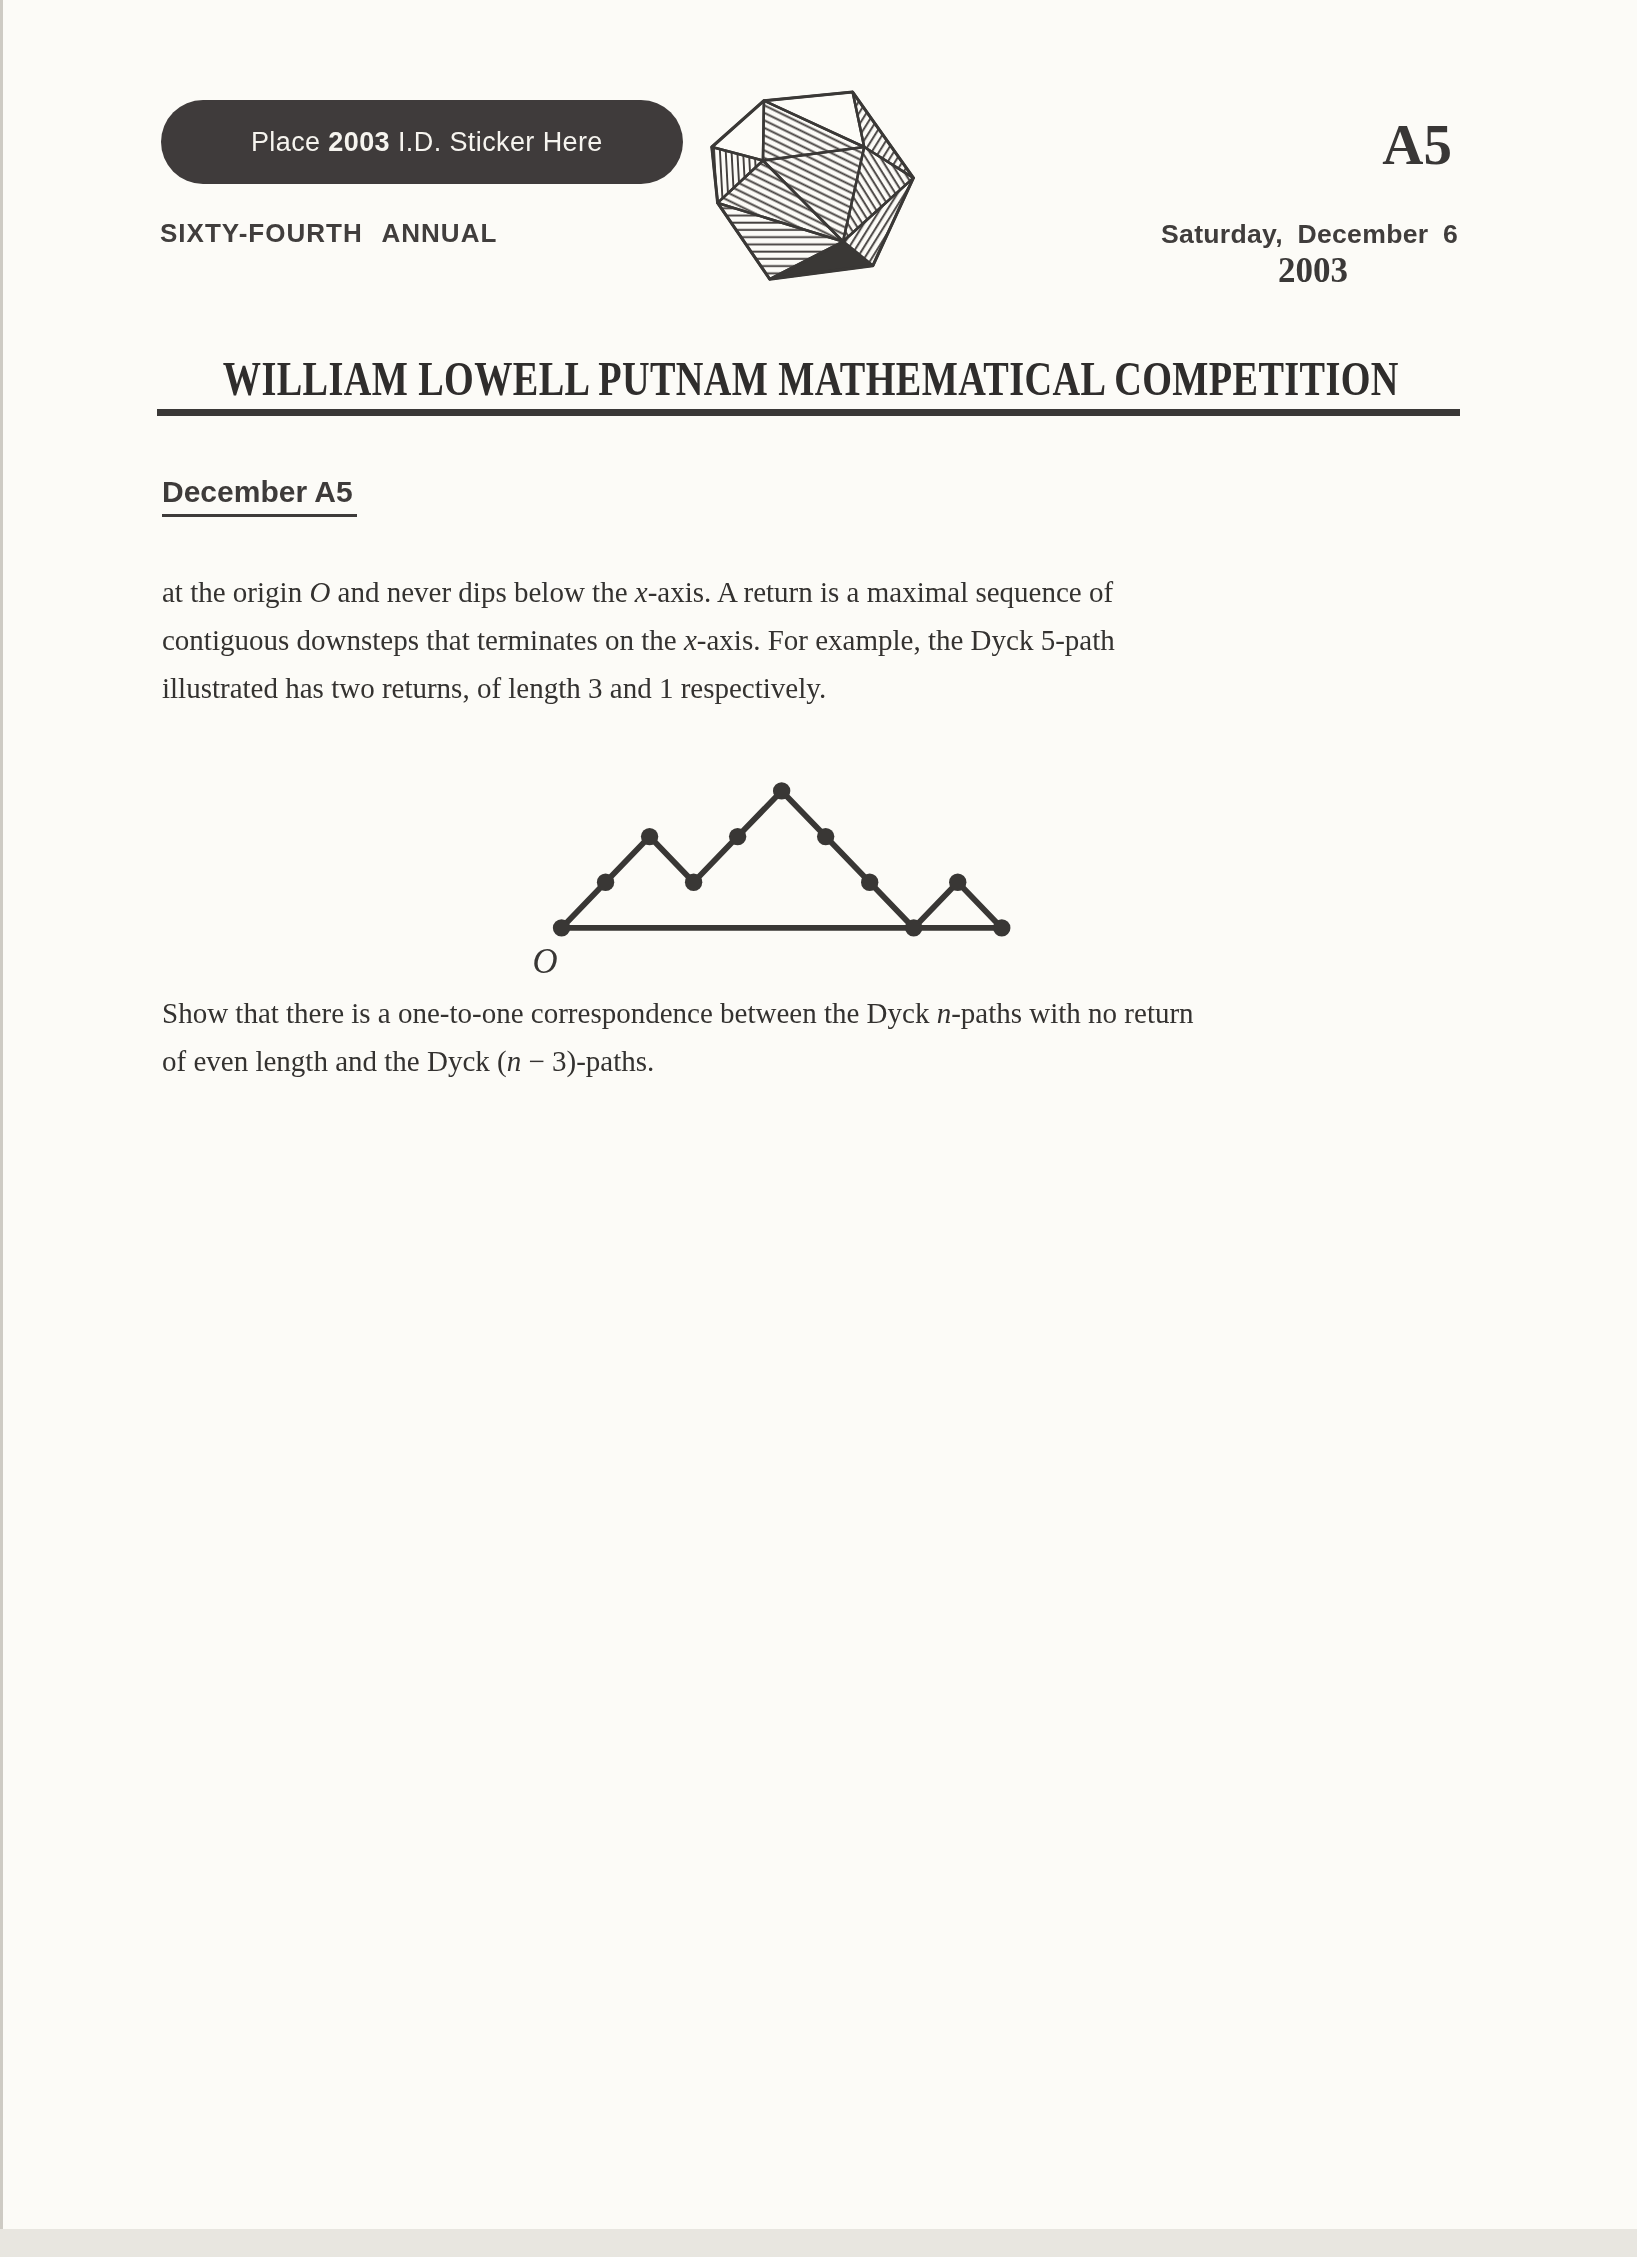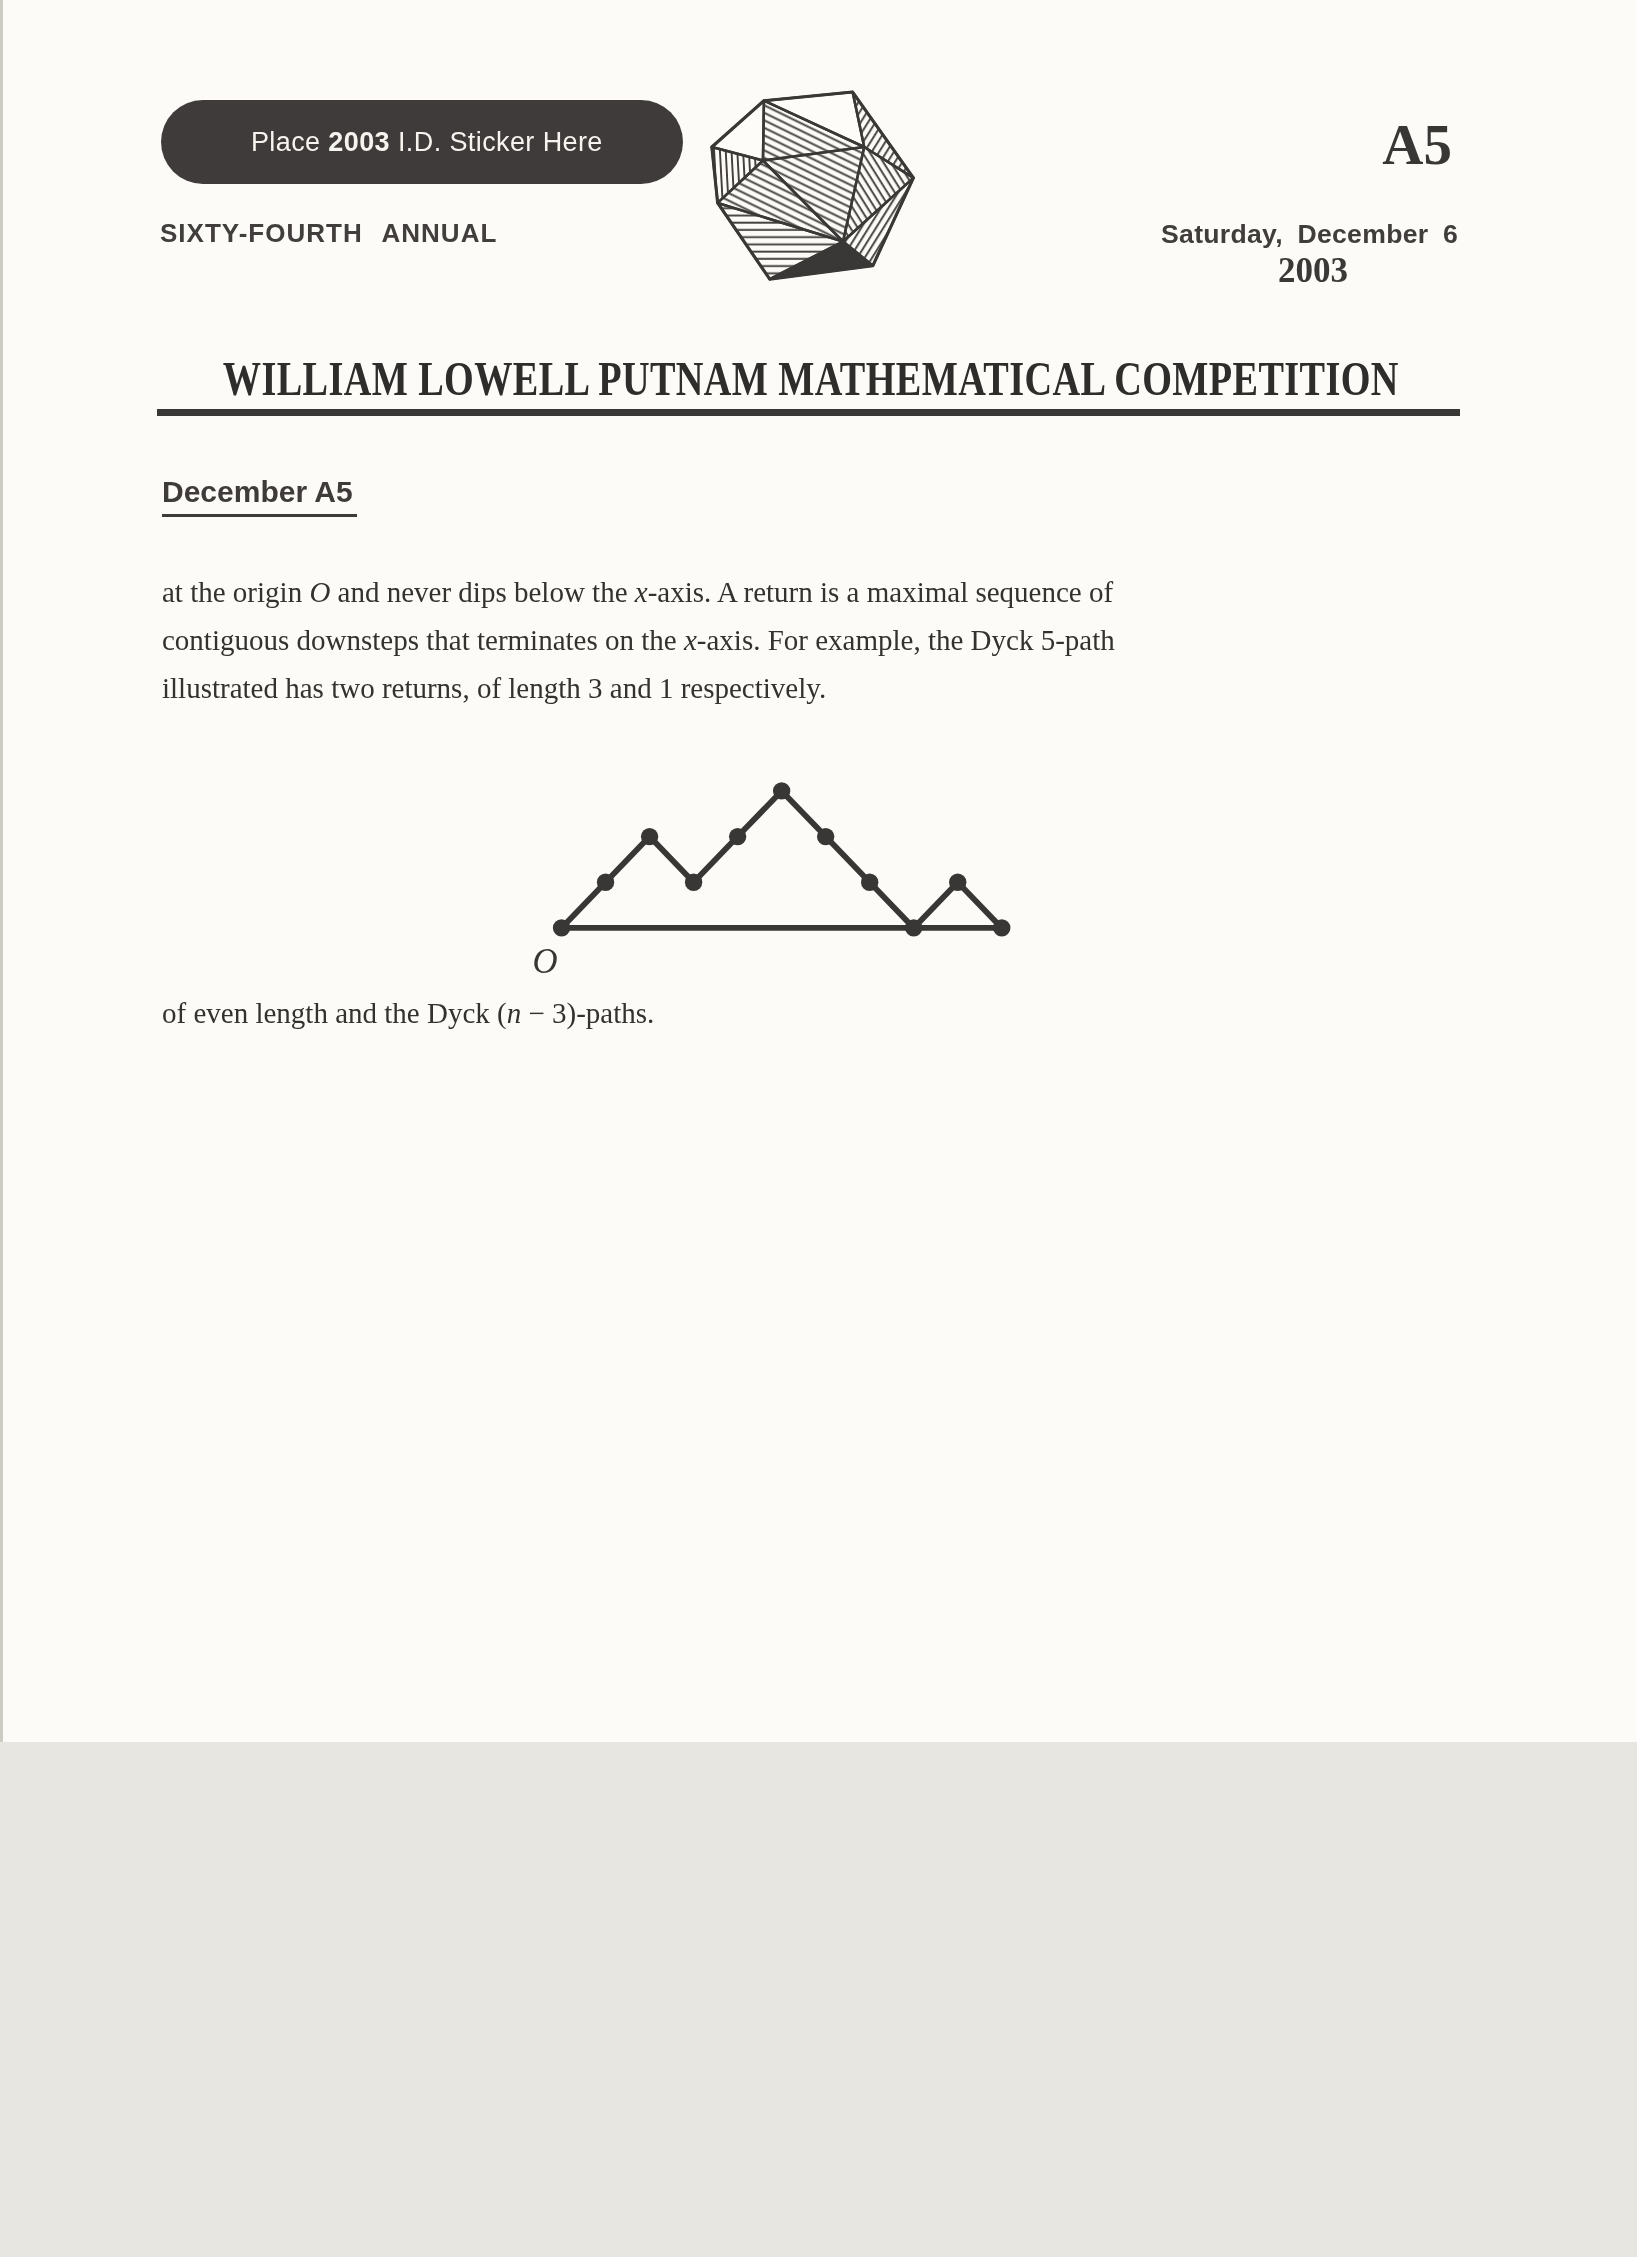--- a/index.html
+++ b/index.html
@@ -1,21 +1,21 @@
 <!DOCTYPE html>
 <html style="--ink: #3a3836; --pill-bg: #3f3b3b; --pill-text: #f6f4ef; --paper: #fcfbf7; --body-ink: #343230;"><head>
 <meta charset="utf-8">
 <style>
   :root{
     --ink:#3a3836; --pill-bg:#3f3b3b; --pill-text:#f6f4ef; --paper:#fcfbf7; --body-ink:#343230;
   }
   html,body{margin:0;padding:0;}
   body{background:#e8e6e0;font-family:"Liberation Sans",sans-serif;}
   .page{
-    position:relative;width:1638px;height:1742px;margin:0 auto;
+    position:relative;width:1638px;height:2229px;margin:0 auto;
     background:var(--paper,#fcfbf7);overflow:hidden;
   }
   .scan-edge{position:absolute;left:0;top:0;width:2.9px;height:2257px;background:#b5b1a9;opacity:.65;}
 
   
   .sticker-pill{
     position:absolute;left:161px;top:100px;width:522px;height:84px;border-radius:44px;
     background:var(--pill-bg,#3f3b3b);display:flex;align-items:center;justify-content:center;
     color:var(--pill-text,#f6f4ef);font-size:27px;letter-spacing:0.4px;padding-left:9.7px;box-sizing:border-box;
   }
@@ -142,16 +142,17 @@
         <circle cx="315.6" cy="56.400000000000006" r="9" fill="#393735"></circle>
         <circle cx="361.2" cy="103.7" r="9" fill="#393735"></circle>
         <circle cx="406.8" cy="151" r="9" fill="#393735"></circle>
         <circle cx="452.40000000000003" cy="103.7" r="9" fill="#393735"></circle>
         <circle cx="498" cy="151" r="9" fill="#393735"></circle>
       </g>
     <text class="origin-label" x="12" y="198">O</text>
   </svg>
 
   <div class="para para-2">
+    <span class="tline"><span>Show that there is a one-to-one correspondence between the Dyck </span><i>n</i><span>-paths with no return</span></span>
     <span class="tline"><span>of even length and the Dyck (</span><i>n</i><span> − 3)-paths.</span></span>
   </div>
 </div>
 
 
 </body></html>

